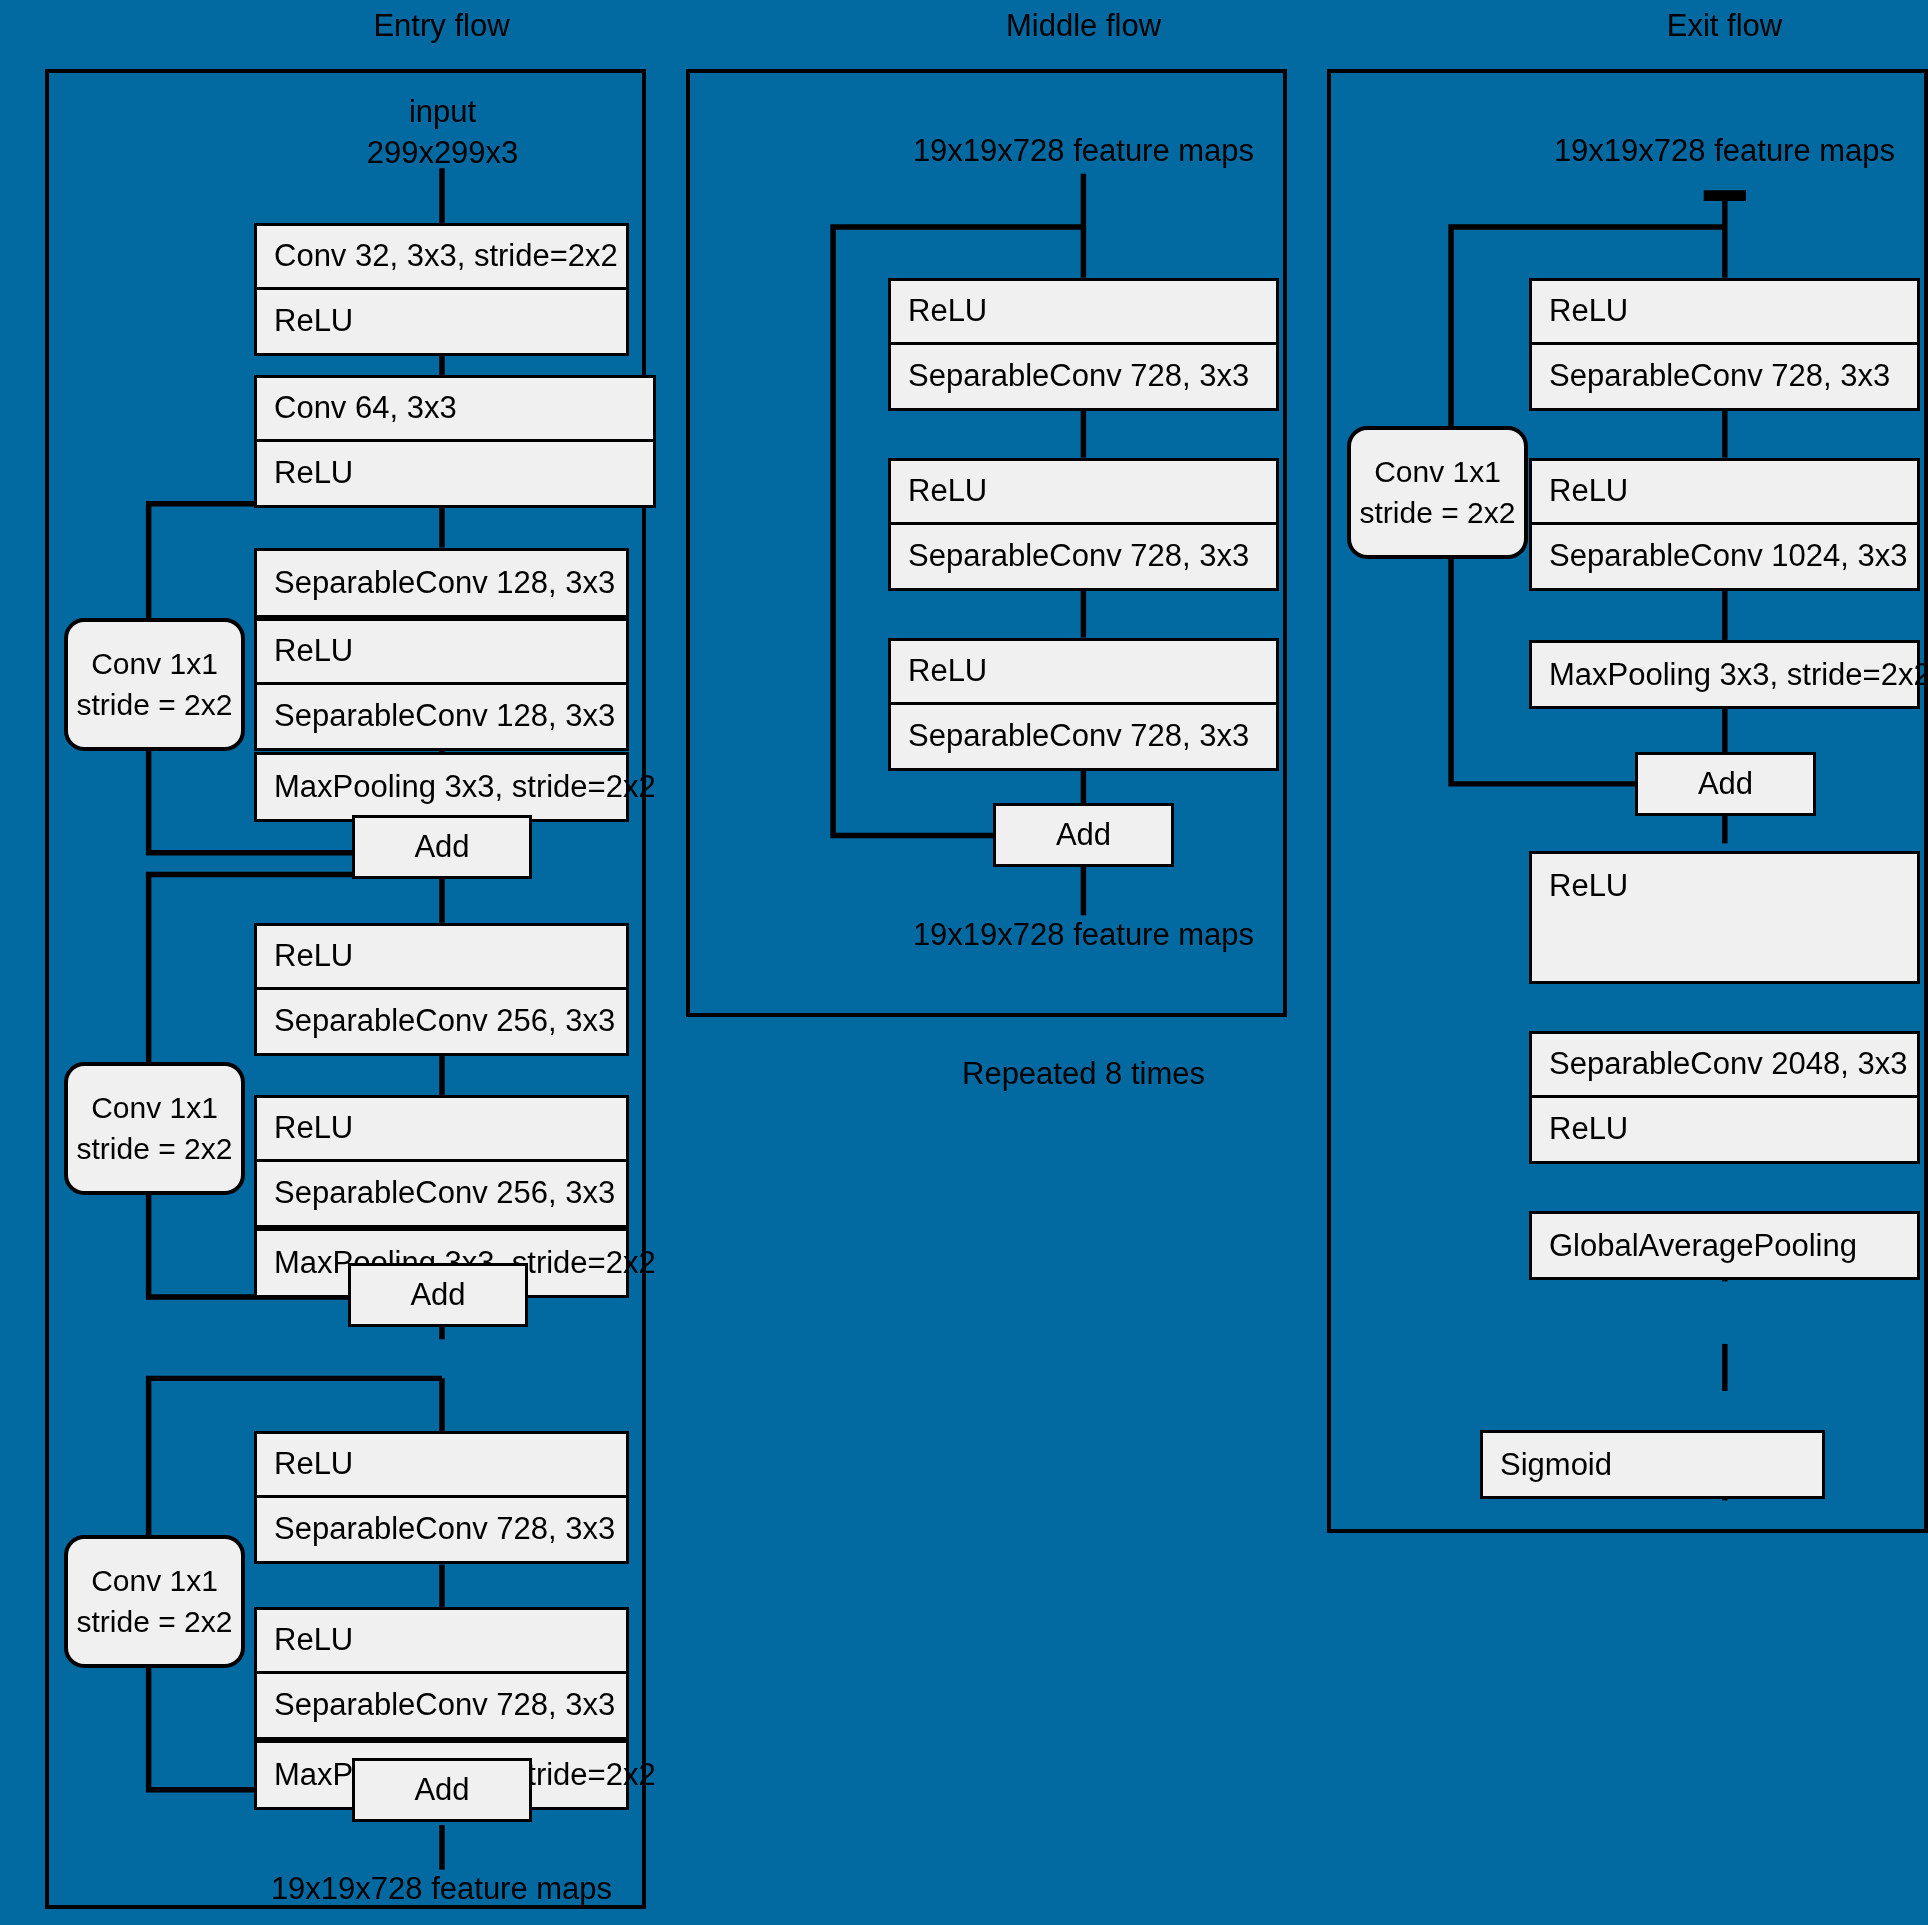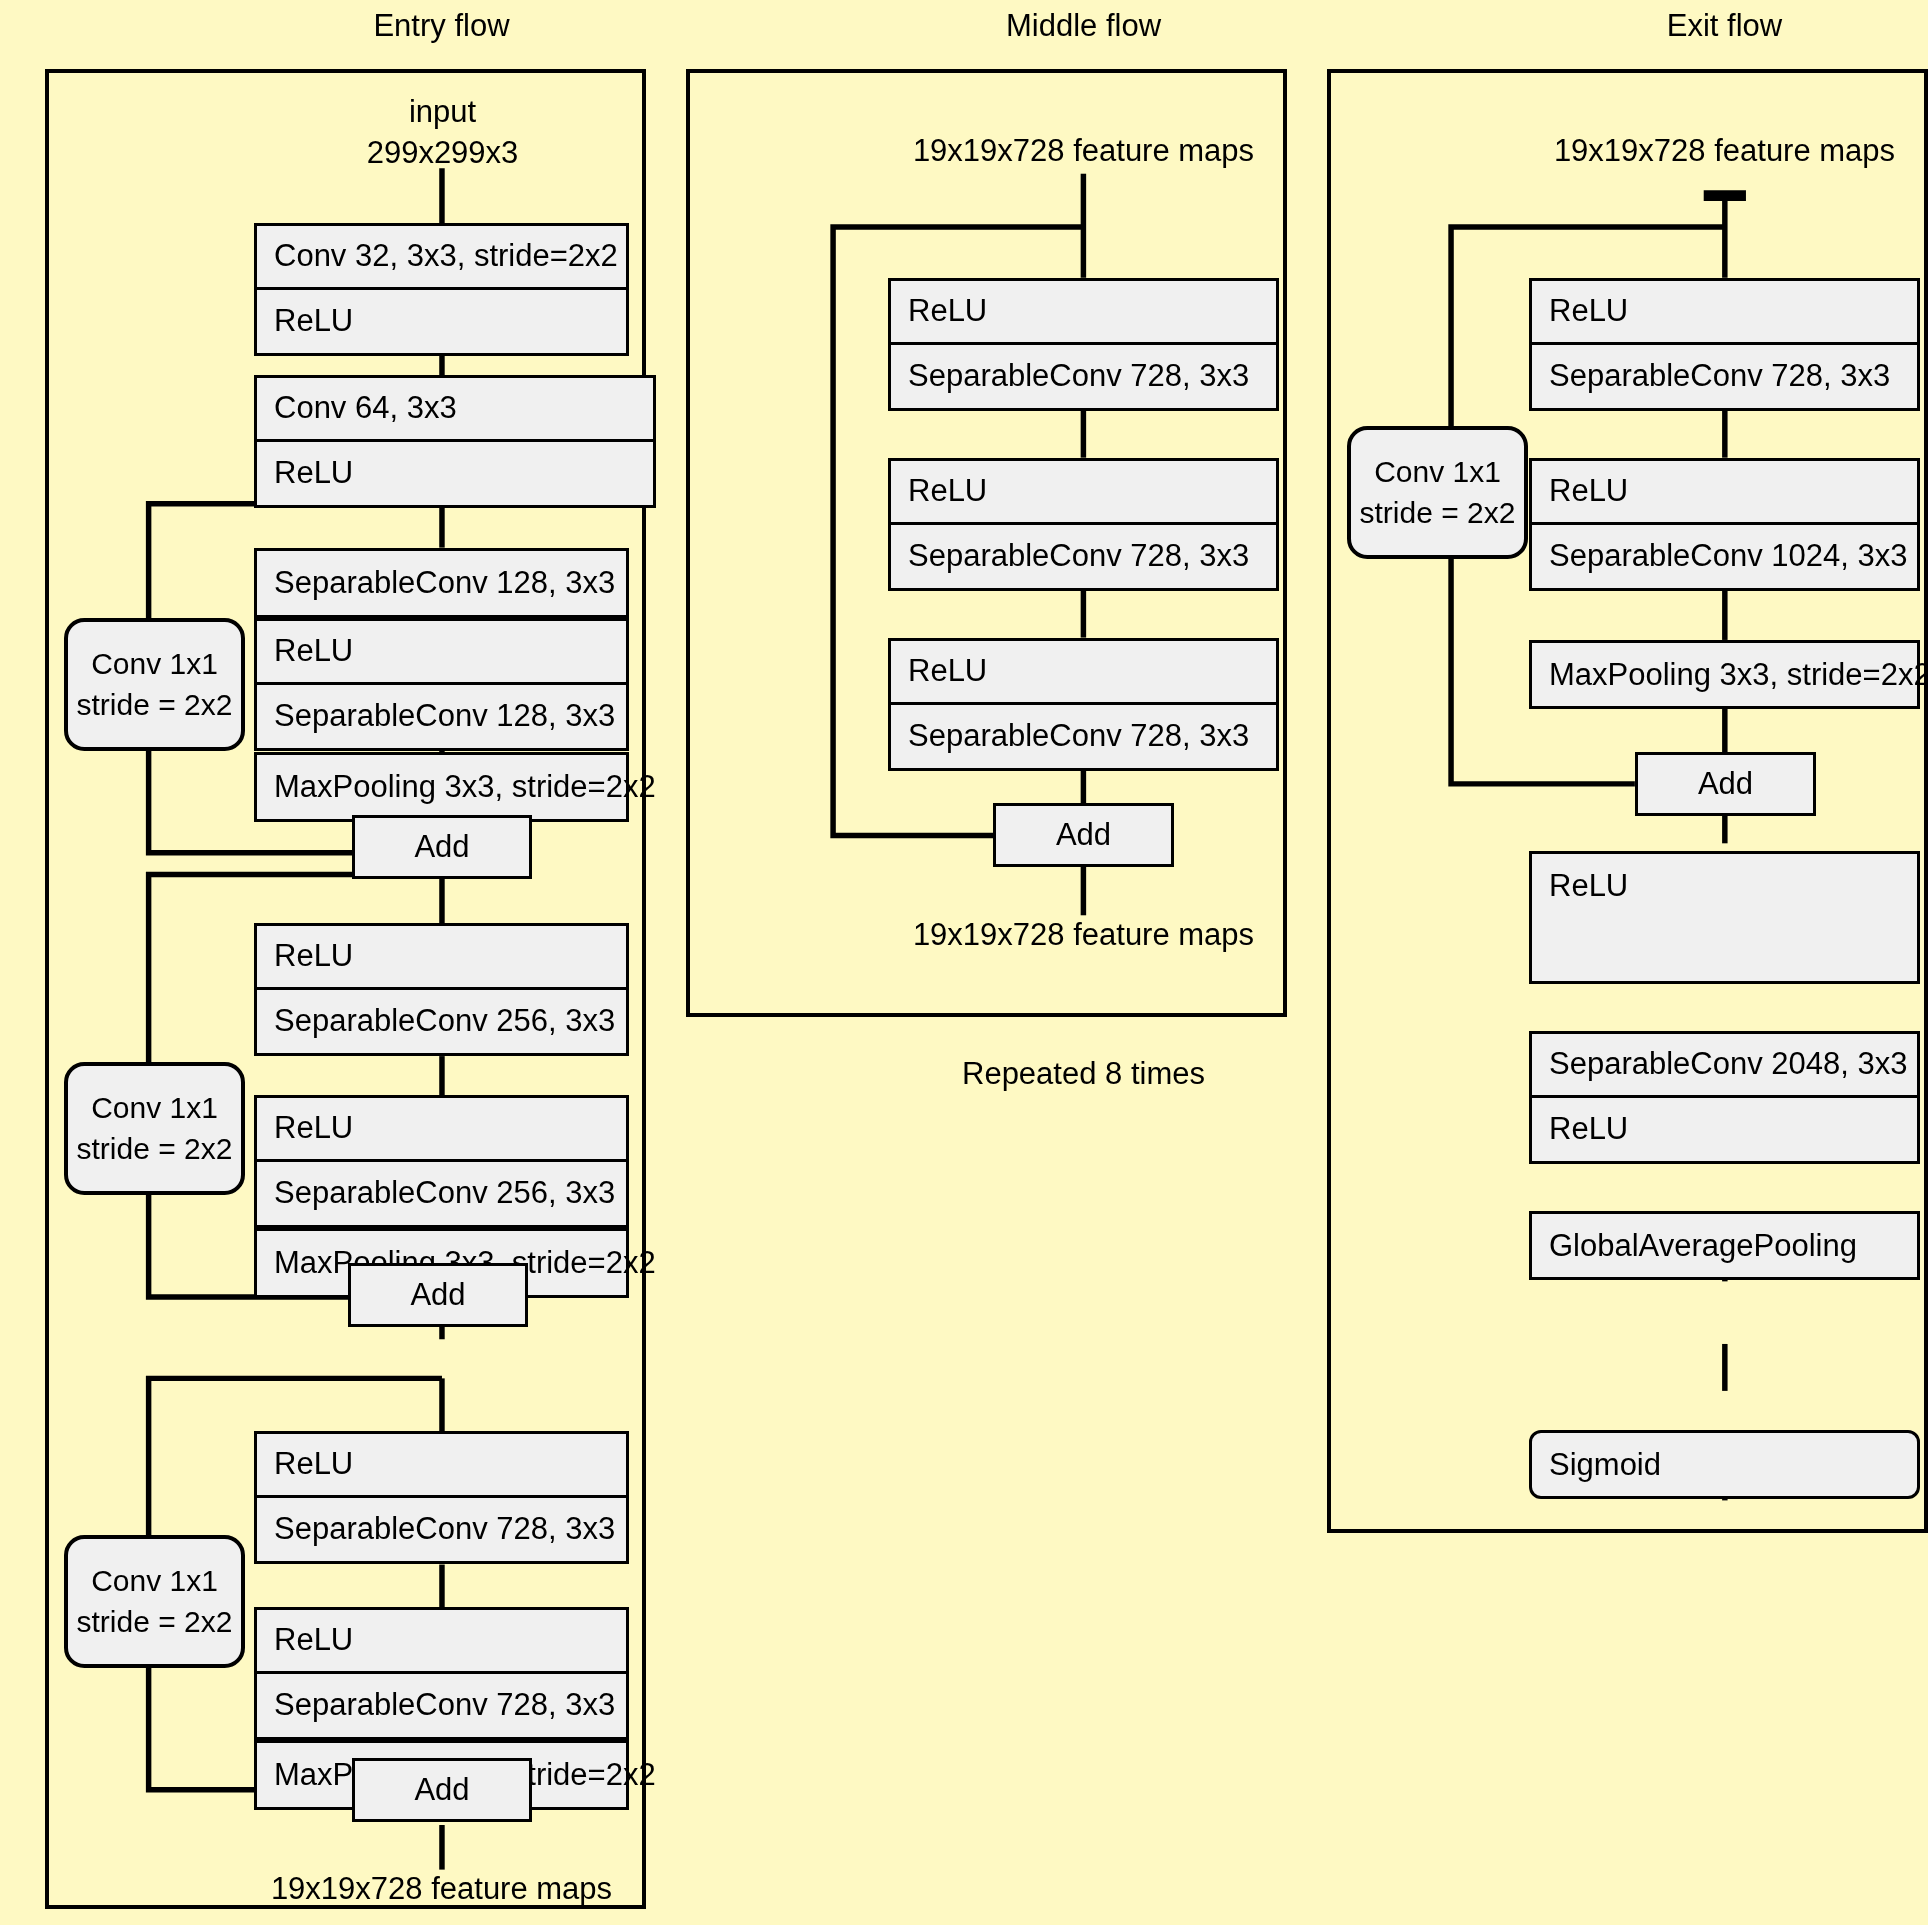--- a/index.html
+++ b/index.html
@@ -1,17 +1,17 @@
 <!DOCTYPE html>
 <html style="font-size:12.5px"><head>
 <meta charset="utf-8">
 <style>
   html,body{margin:0;padding:0;background:#ffffff;}
   body{font-family:"Liberation Sans", sans-serif;}
-  #stage{position:relative;width:1929px;height:1926px;background:#fef9c3;overflow:hidden;}
+  #stage{position:relative;width:1929px;height:1926px;background:#0369a1;overflow:hidden;}
   svg.layer{position:absolute;left:0;top:0;width:1929px;height:1926px;}
   .flowtitle{position:absolute;font-size:31px;color:#000;text-align:center;white-space:nowrap;}
   .annot{position:absolute;font-size:31px;color:#000;text-align:center;white-space:nowrap;}
   .nodebox{position:absolute;box-sizing:border-box;background:#f0f0f0;border:3.9px solid #000;
            display:flex;align-items:center;}
   .nodebox .lbl{font-size:31px;color:#000;padding-left:17px;white-space:nowrap;}
   .stack{position:absolute;box-sizing:border-box;background:#f0f0f0;border:3.9px solid #000;}
   .stack .row{box-sizing:border-box;display:flex;align-items:center;height:50%;}
   .stack .row.top{border-bottom:3.9px solid #000;}
   .stack .row .lbl{font-size:31px;color:#000;padding-left:17px;white-space:nowrap;}
@@ -282,18 +282,18 @@
     <div class="row">
       <span class="lbl">ReLU</span>
     </div>
   </div>
 
   <div class="nodebox" style="left:1529px;top:1211px;width:391px;height:69px;">
     <span class="lbl">GlobalAveragePooling</span>
   </div>
 
 
-  <div class="nodebox" style="left:1529px;top:1430px;width:391px;height:69px;border-radius:12px;">
+  <div class="nodebox" style="left:1480px;top:1430px;width:345px;height:69px;">
     <span class="lbl">Sigmoid</span>
   </div>
 
 </div>
 
 
 </body></html>

